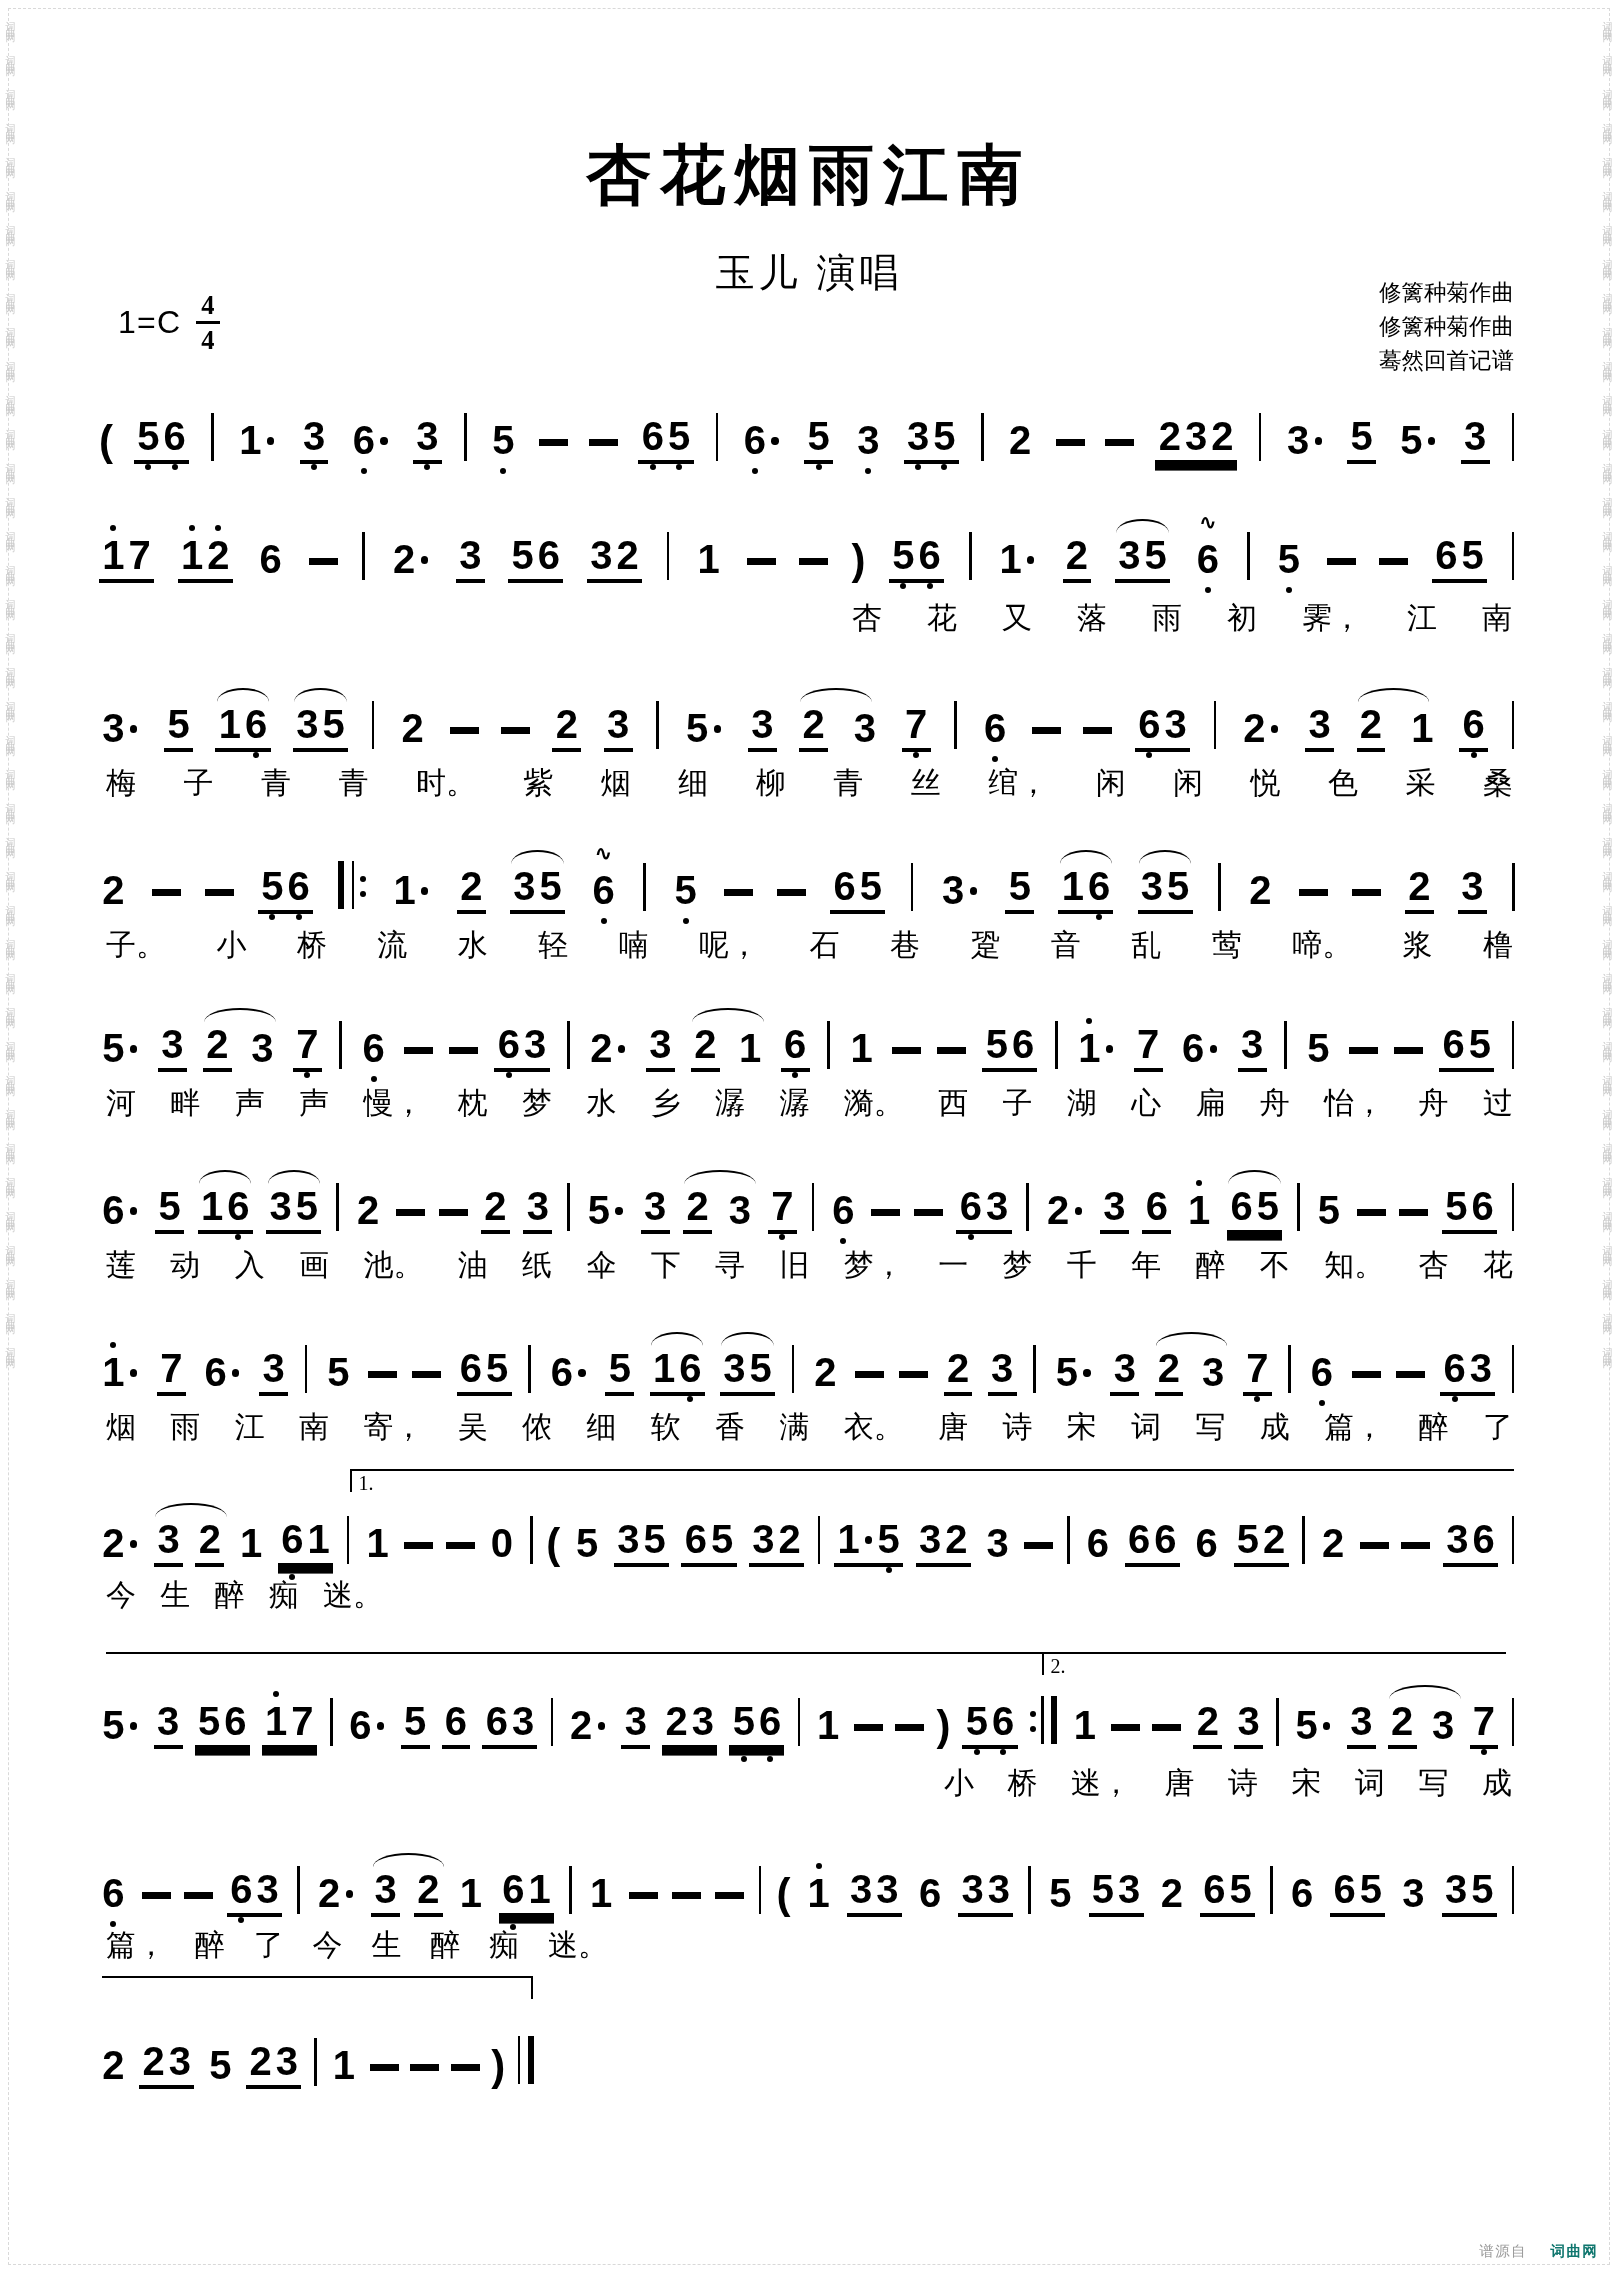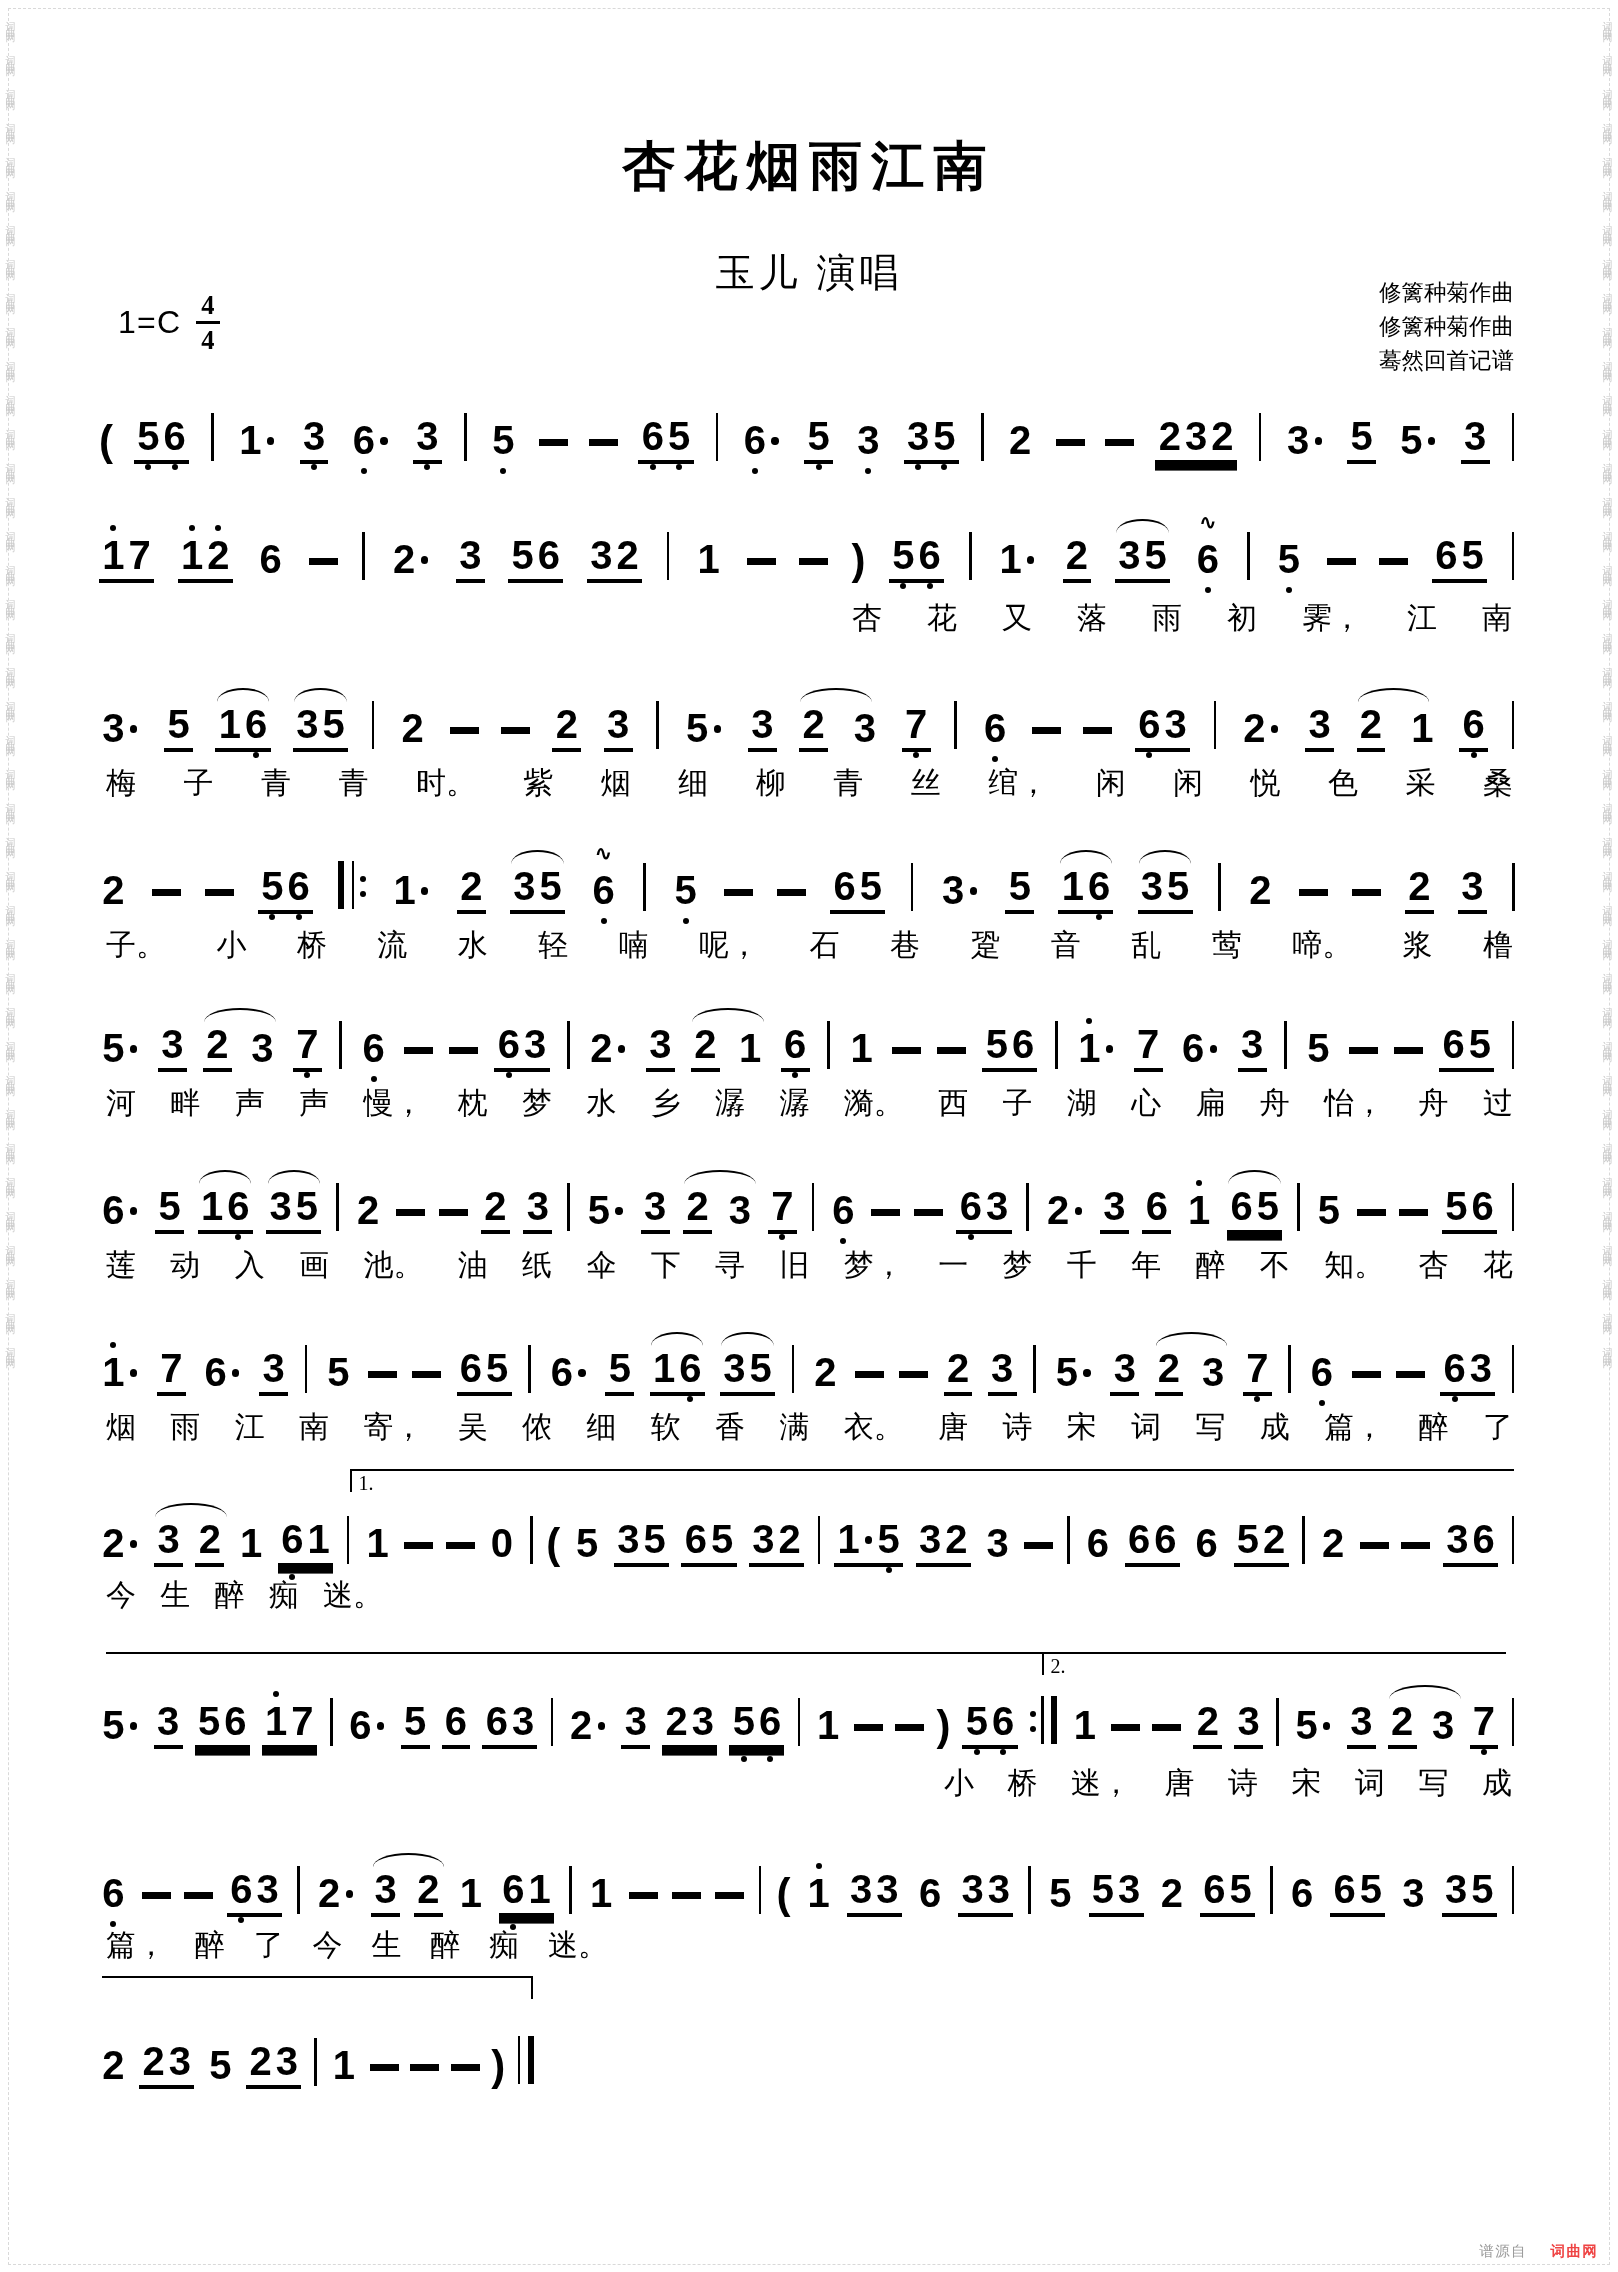--- a/index.html
+++ b/index.html
@@ -6,21 +6,21 @@
   body{width:1618px;height:2273px;position:relative;background:#ffffff;color:#000;
        font-family:"Liberation Sans",sans-serif;overflow:hidden;}
   .frame{position:absolute;inset:8px;border:1.3px dashed #d9d9d9;pointer-events:none;}
   .side-wm{position:absolute;top:13.2px;bottom:13.2px;width:17px;writing-mode:vertical-rl;
            text-orientation:upright;font-size:10px;color:#c9c9c9;letter-spacing:6px;
            line-height:17px;overflow:hidden;}
   .side-wm.left{left:2px;}
   .side-wm.right{right:2px;}
 
   .title{position:absolute;top:131px;left:0;width:100%;text-align:center;
-         font-family:"Liberation Serif",serif;font-weight:bold;font-size:53px;letter-spacing:9.2px;}
+         font-family:"Liberation Serif",serif;font-weight:bold;font-size:65px;letter-spacing:9.2px;}
   .subtitle{position:absolute;top:246px;left:0;width:100%;text-align:center;
             font-family:Liberation Sans, sans-serif;font-size:39px;letter-spacing:4px;}
   .credits{position:absolute;top:276px;right:104px;text-align:left;
            font-family:"Liberation Serif",serif;font-size:22.5px;line-height:34px;}
   .keyrow{position:absolute;top:291px;left:118px;display:flex;align-items:center;gap:14.5px;
           font-size:32px;}
   .keylabel{letter-spacing:1.3px;}
   .meter{display:inline-flex;flex-direction:column;align-items:center;font-weight:bold;
          font-size:26.4px;line-height:29px;font-family:"Liberation Serif",serif;}
   .meter .num{border-bottom:3.3px solid #000;padding:0 5.3px 1.3px;}
@@ -59,21 +59,21 @@
   .syl{white-space:nowrap;}
 
   .volta{position:absolute;border-top:2.6px solid #000;height:21px;}
   .volta.tl{border-left:2.6px solid #000;}
   .volta.tr{border-right:2.6px solid #000;}
   .vlabel{font-size:20px;display:inline-block;padding:1.3px 0 0 6.6px;
           font-family:"Liberation Serif",serif;}
 
   .footer{position:absolute;right:20px;bottom:12px;font-size:14.5px;color:#9a9a9a;
           letter-spacing:1.3px;}
-  .footer .site{color:#ef4444;font-weight:bold;margin-left:18.5px;}
+  .footer .site{color:#0f766e;font-weight:bold;margin-left:18.5px;}
 </style>
 </head>
 <body>
 
 <div class="frame"></div>
 <div class="side-wm left" id="wm-left">词曲网　词曲网　词曲网　词曲网　词曲网　词曲网　词曲网　词曲网　词曲网　词曲网　词曲网　词曲网　词曲网　词曲网　词曲网　词曲网　词曲网　词曲网　词曲网　词曲网　词曲网　词曲网　词曲网　词曲网　词曲网　词曲网　词曲网　词曲网　词曲网　词曲网　词曲网　词曲网　词曲网　词曲网　词曲网　词曲网　词曲网　词曲网　词曲网　词曲网　</div>
 <div class="side-wm right" id="wm-right">词曲网　词曲网　词曲网　词曲网　词曲网　词曲网　词曲网　词曲网　词曲网　词曲网　词曲网　词曲网　词曲网　词曲网　词曲网　词曲网　词曲网　词曲网　词曲网　词曲网　词曲网　词曲网　词曲网　词曲网　词曲网　词曲网　词曲网　词曲网　词曲网　词曲网　词曲网　词曲网　词曲网　词曲网　词曲网　词曲网　词曲网　词曲网　词曲网　词曲网　</div>
 
 <div class="title">杏花烟雨江南</div>
 <div class="subtitle">玉儿 演唱</div>

